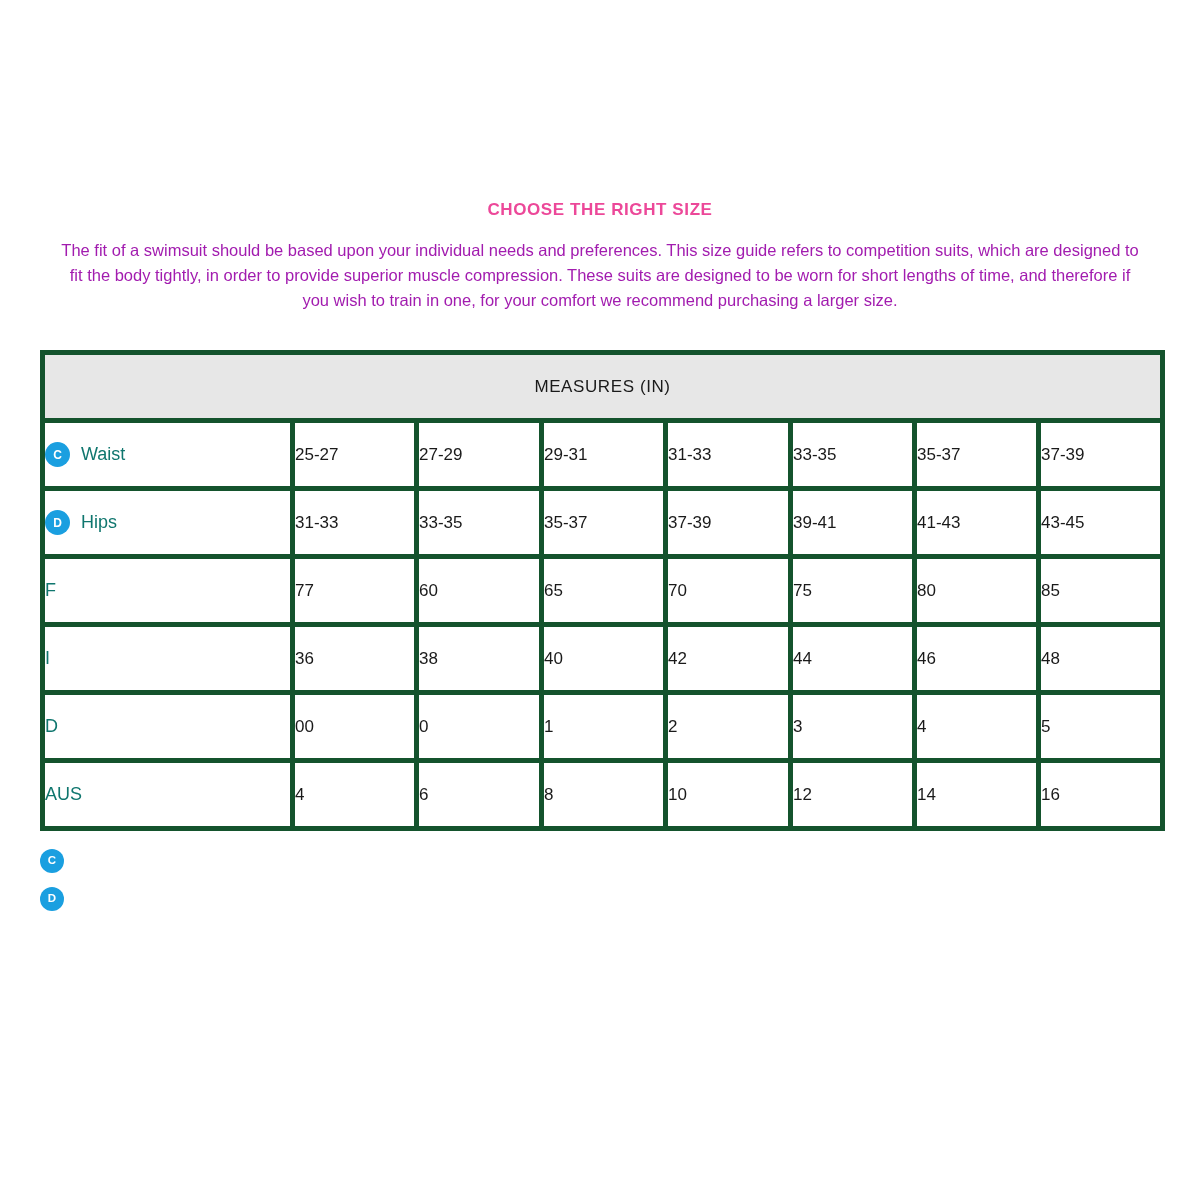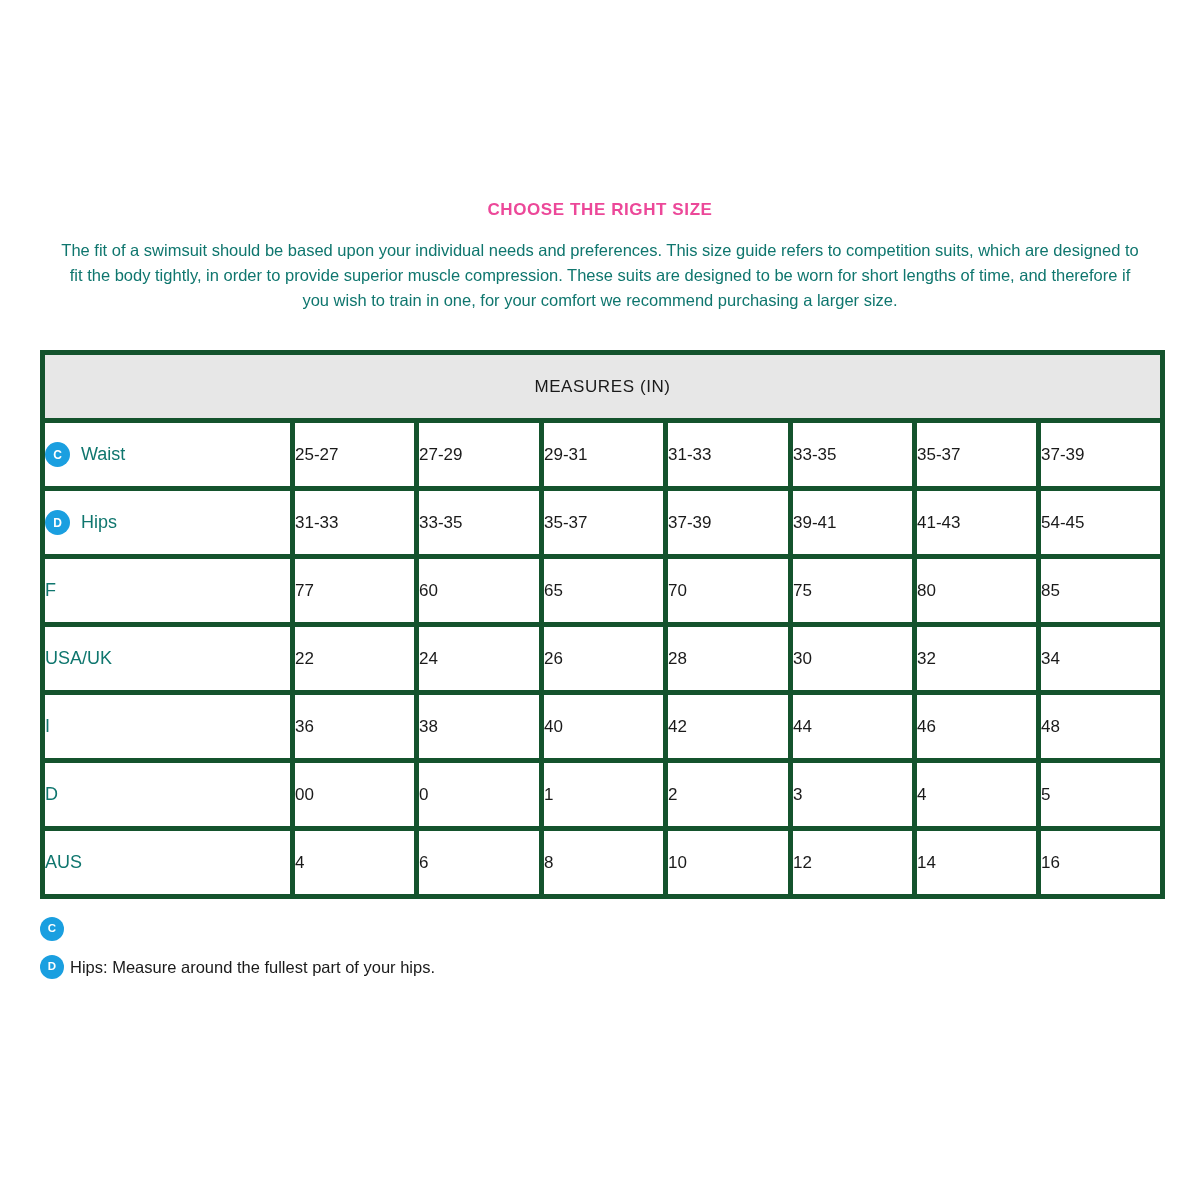--- a/index.html
+++ b/index.html
@@ -31,21 +31,21 @@
     font-size: 17px;
     font-weight: bold;
     letter-spacing: 0.6px;
     color: #ec4899;
     margin: 0 0 18px 0;
   }
   .intro {
     text-align: center;
     font-size: 16.5px;
     line-height: 25px;
-    color: #0f766e;
+    color: #a21caf;
     margin: 4px auto;
     width: 1100px;
     padding: 0 10px;
     box-sizing: border-box;
   }
   table.size-table {
     border-collapse: collapse;
     width: 1120px;
     margin-top: 37px;
     table-layout: fixed;
@@ -180,49 +180,37 @@
               <span class="badge">D</span>
               <span class="label-text">Hips</span>
             </span>
           </td>
           <td class="val-cell">31-33</td>
           <td class="val-cell">33-35</td>
           <td class="val-cell">35-37</td>
           <td class="val-cell">37-39</td>
           <td class="val-cell">39-41</td>
           <td class="val-cell">41-43</td>
-          <td class="val-cell">54-45</td>
+          <td class="val-cell">43-45</td>
         </tr>
 
 
         <tr>
           <td class="label-cell">
             <span class="label-text">F</span>
           </td>
           <td class="val-cell">77</td>
           <td class="val-cell">60</td>
           <td class="val-cell">65</td>
           <td class="val-cell">70</td>
           <td class="val-cell">75</td>
           <td class="val-cell">80</td>
           <td class="val-cell">85</td>
         </tr>
 
-        <tr>
-          <td class="label-cell">
-            <span class="label-text">USA/UK</span>
-          </td>
-          <td class="val-cell">22</td>
-          <td class="val-cell">24</td>
-          <td class="val-cell">26</td>
-          <td class="val-cell">28</td>
-          <td class="val-cell">30</td>
-          <td class="val-cell">32</td>
-          <td class="val-cell">34</td>
-        </tr>
 
         <tr>
           <td class="label-cell">
             <span class="label-text">I</span>
           </td>
           <td class="val-cell">36</td>
           <td class="val-cell">38</td>
           <td class="val-cell">40</td>
           <td class="val-cell">42</td>
           <td class="val-cell">44</td>
@@ -257,18 +245,17 @@
         </tr>
       </tbody>
     </table>
 
     <div class="notes">
       <div class="note-row">
         <span class="note-badge">C</span>
       </div>
       <div class="note-row">
         <span class="note-badge">D</span>
-        <span class="note-text">Hips: Measure around the fullest part of your hips.</span>
       </div>
     </div>
 
   </div>
 </div>
 
 </body></html>

